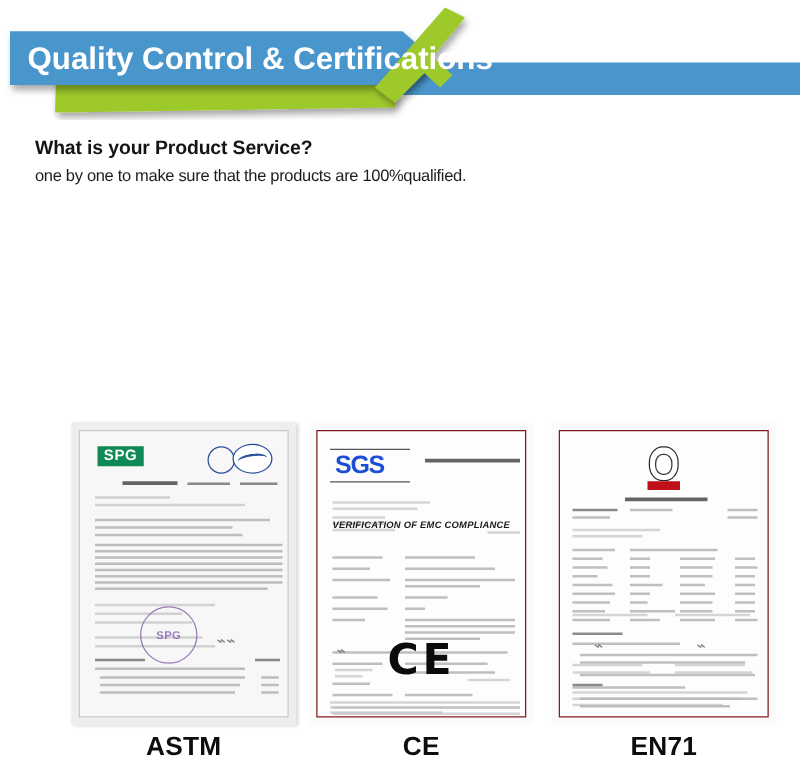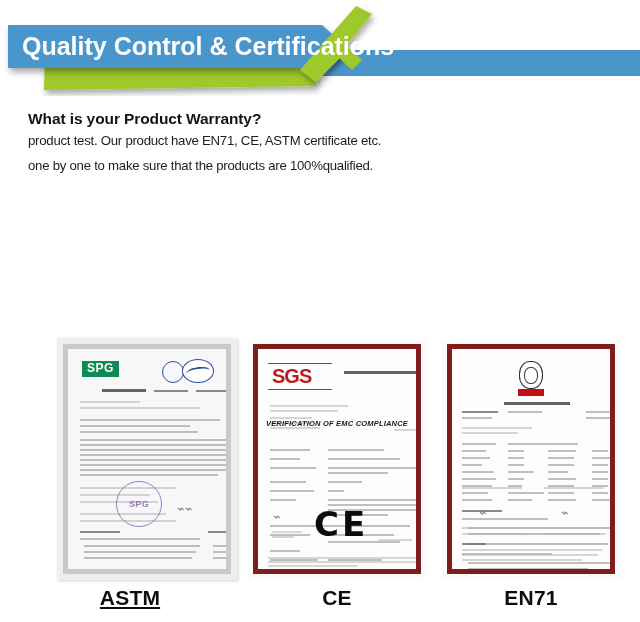--- a/index.html
+++ b/index.html
@@ -39,21 +39,21 @@
   .cert{
     position:absolute;top:0;width:180px;height:242px;
     background:#f2f2f2;
   }
   .cert.c1{left:57px;background:#eeeeee;box-shadow:1px 1px 3px rgba(0,0,0,.18);}
   .cert.c2{left:247px;background:#fbfbfb;}
   .cert.c3{left:441px;background:#fbfbfb;}
 
   .page{
     position:absolute;left:6px;top:6px;right:6px;bottom:6px;
-    background:#fdfdfd;border:5px solid #7f1d1d;
+    background:#fdfdfd;border:1px solid #7f1d1d;
     overflow:hidden;
   }
   .cert.c1 .page{background:#f7f7f7;border-color:#c9c9c9;}
 
   
   .tl{position:absolute;height:1.6px;background:#9a9a9a;opacity:.62;}
   .tl.d{background:#6d6d6d;opacity:.8;}
   .tl.l{background:#b4b4b4;opacity:.55;}
   .tl.hdr{height:2.6px;background:#4a4a4a;opacity:.85;}
 
@@ -85,21 +85,21 @@
     letter-spacing:.3px;
   }
   .sig{
     position:absolute;font-size:13px;color:#50505a;opacity:.7;
     font-family:"Liberation Serif",serif;font-style:italic;
   }
 
   
   .sgs-logo{
     position:absolute;left:14px;top:16px;
-    font-size:20px;font-weight:bold;letter-spacing:-1px;color:#b91c1c;
+    font-size:20px;font-weight:bold;letter-spacing:-1px;color:#1d4ed8;
     font-family:"Liberation Sans",sans-serif;
   }
   .sgs-rule{position:absolute;left:10px;width:64px;height:1px;background:#555;}
   .ce-mark{
     position:absolute;left:56px;bottom:28px;
     font-size:34px;font-weight:bold;color:#0b0b0b;
     letter-spacing:3px;line-height:34px;
     font-family:"DejaVu Sans",sans-serif;
   }
   .emc-title{
@@ -124,21 +124,21 @@
   }
 
   
   .captions{position:absolute;left:0;top:586px;width:640px;height:36px;}
   .caption{
     position:absolute;top:0;width:180px;text-align:center;
     font-size:21px;font-weight:bold;color:#0d0d0d;
     letter-spacing:.2px;
     font-family:"Liberation Sans",sans-serif;
   }
-  .caption.c1{left:40px;text-decoration:underline;}
+  .caption.c1{left:57px;}
   .caption.c2{left:247px;}
   .caption.c3{left:441px;}
 </style>
 </head>
 <body>
 
 <div class="banner">
   <svg width="640" height="96" viewBox="0 0 640 96">
     <defs>
       <filter id="sh" x="-20%" y="-20%" width="160%" height="180%">
@@ -160,23 +160,22 @@
       <polygon points="300,70 316,82 372,14 356,6" fill="#9ec92a"></polygon>
       <polygon points="300,70 316,82 346,52 334,40" fill="#9ec92a"></polygon>
     </g>
     <polygon points="328,48 352,70 362,60 340,40" fill="#9ec92a"></polygon>
 
     <text x="22" y="55" font-family="Liberation Sans, sans-serif" font-size="25" font-weight="bold" fill="#ffffff">Quality Control &amp; Certifications</text>
   </svg>
 </div>
 
 <div class="content">
-  <div class="heading">What is your Product Warranty?</div>
+  <div class="heading">What is your Product Service?</div>
   <ul class="para">
-    <li>product test. Our product have EN71, CE, ASTM certificate etc.</li>
     <li>one by one to make sure that the products are 100%qualified.</li>
   </ul>
 </div>
 
 <div class="certs">
 
   <div class="cert c1">
     <div class="page">
       <div class="spg-logo">SPG</div>
       <div class="badge b1"></div>

